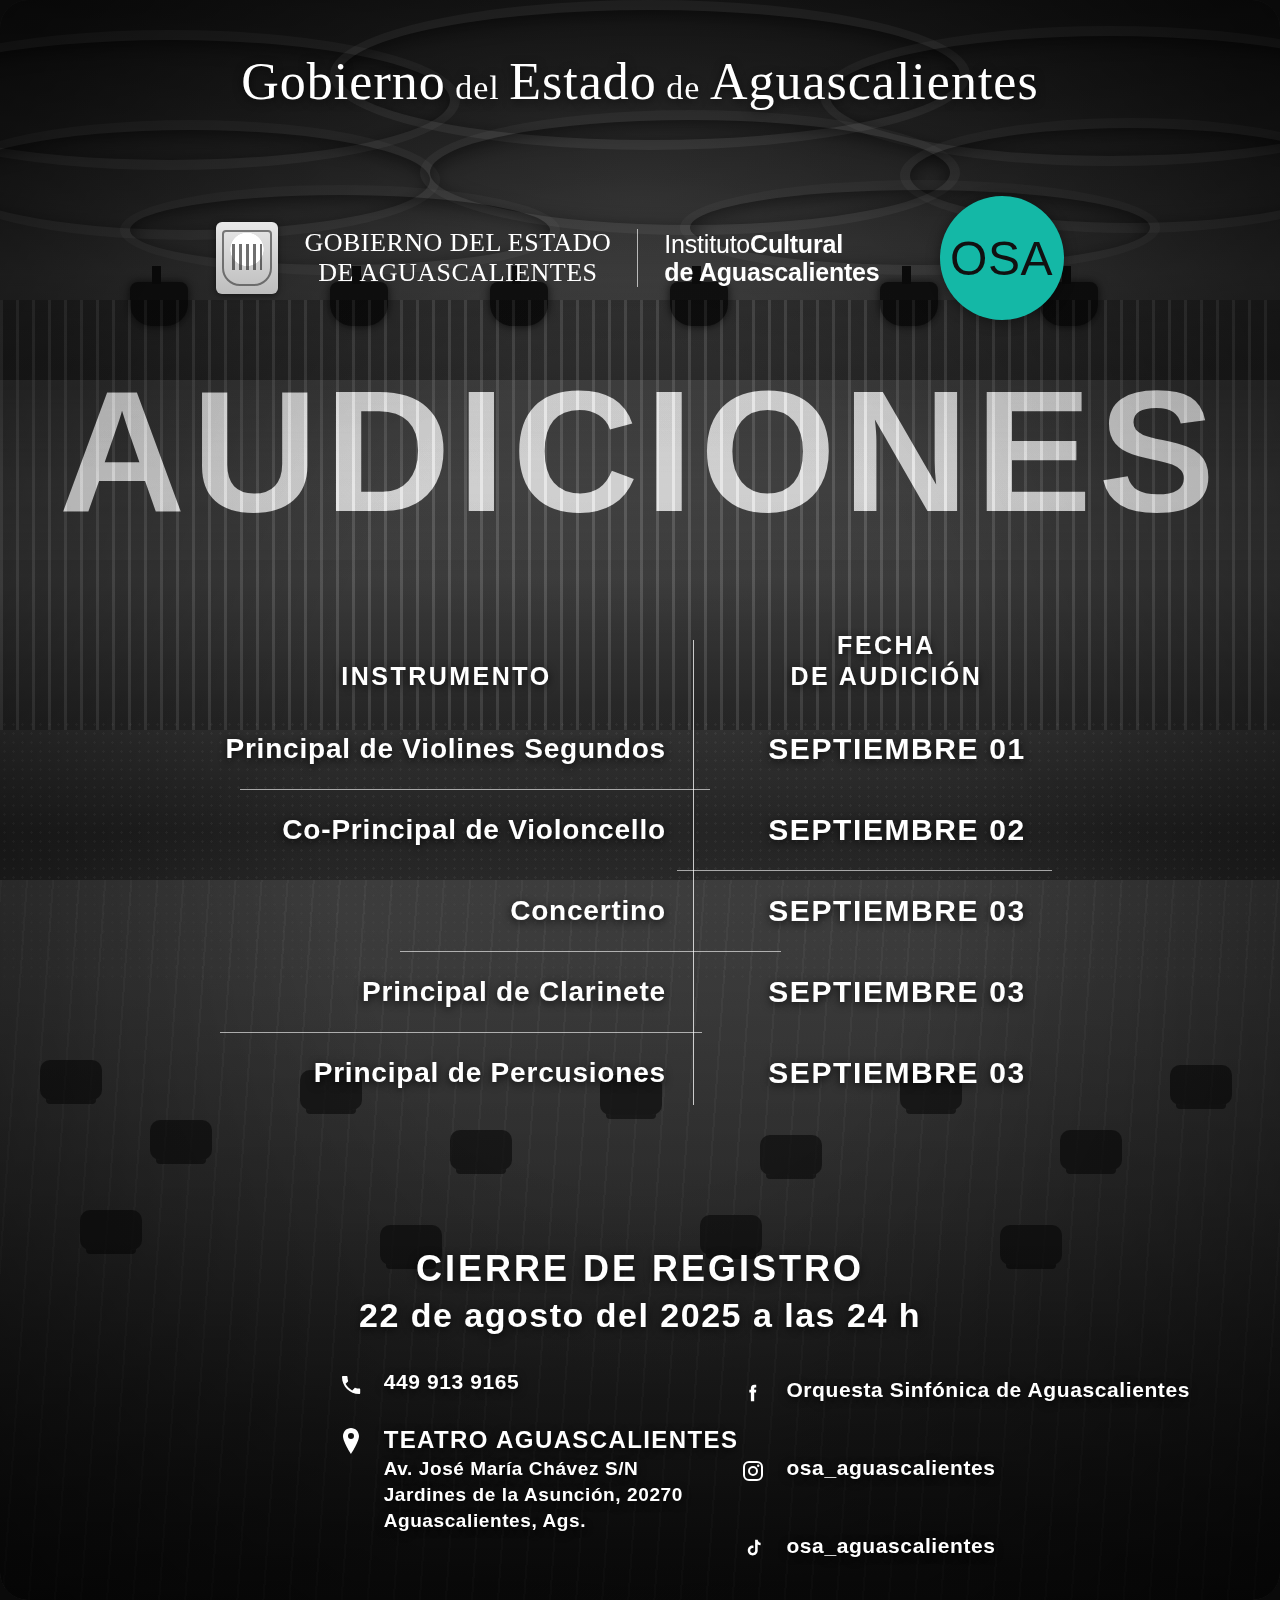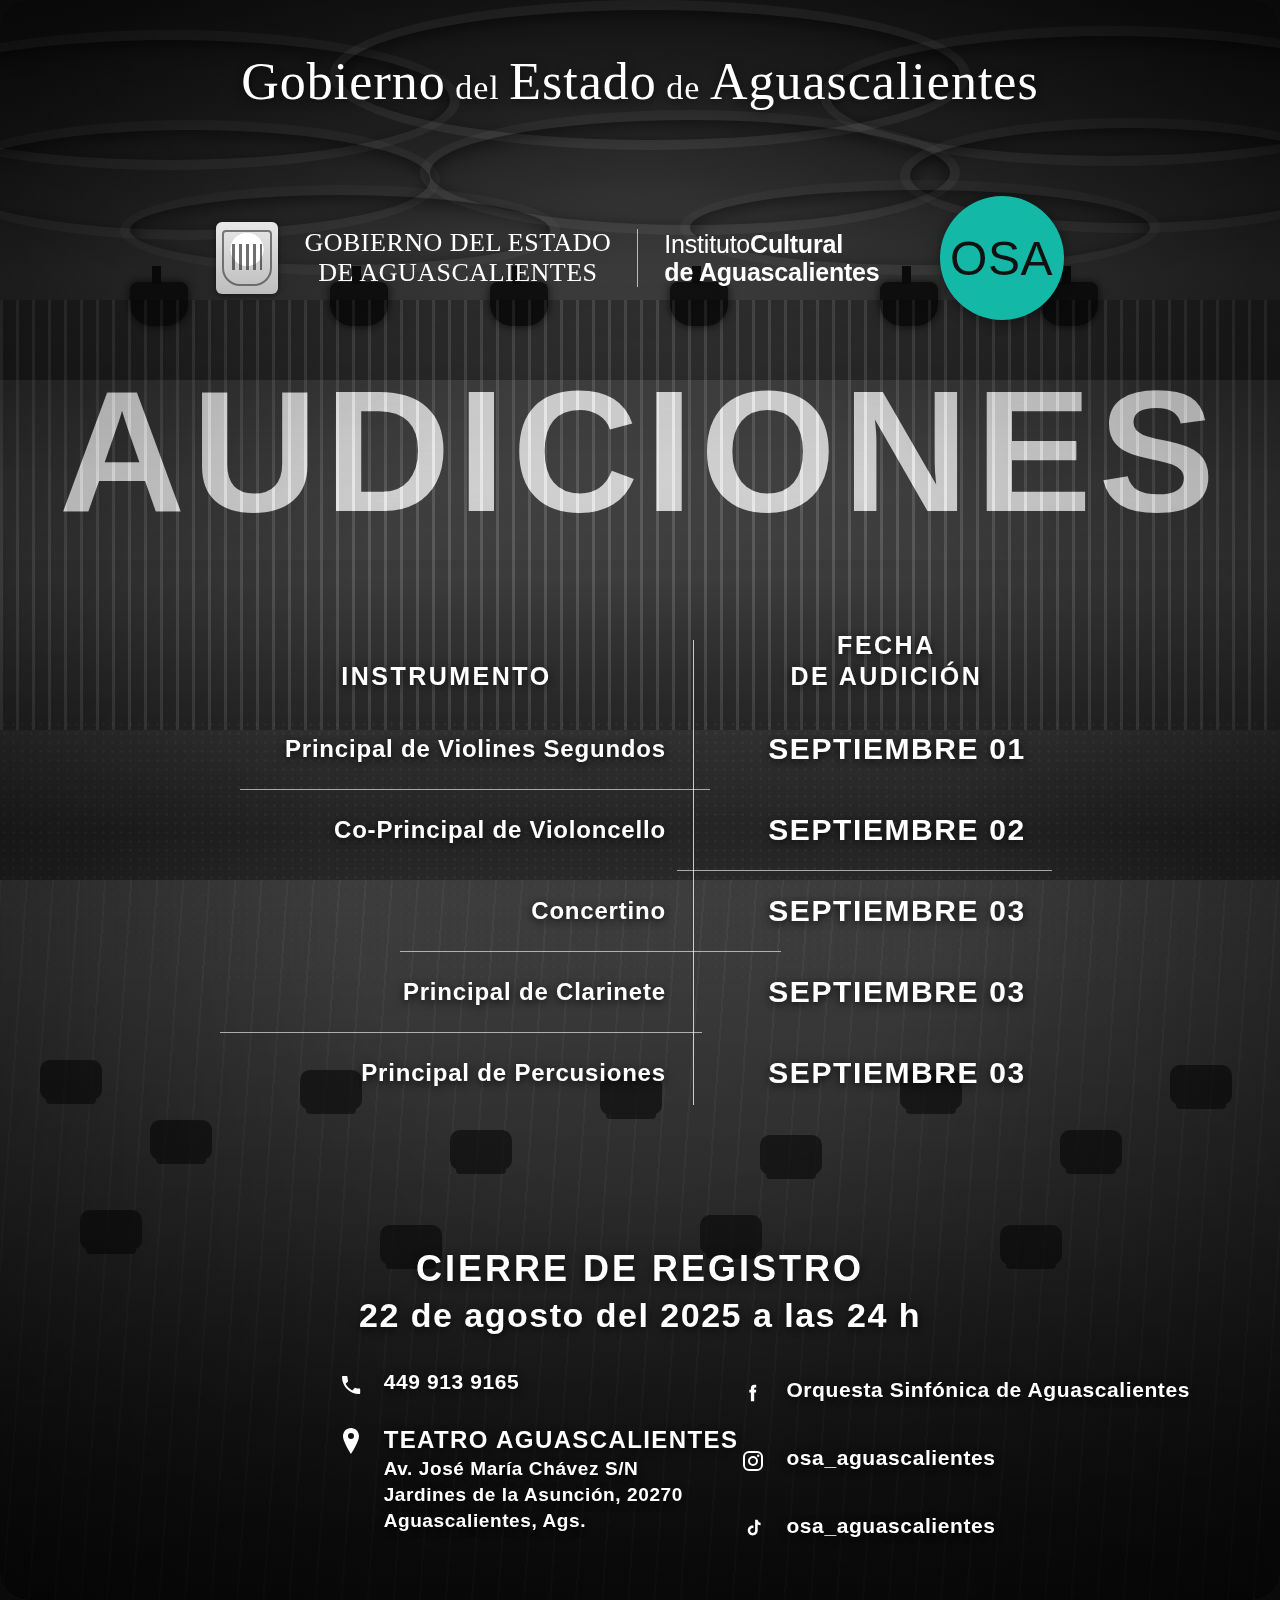--- a/index.html
+++ b/index.html
@@ -241,21 +241,21 @@
 
   .row {
     display: flex;
     align-items: center;
     height: 80px;
   }
   .cell-inst {
     flex: 1 1 56%;
     text-align: right;
     padding-right: 48px;
-    font-size: 24px;
+    font-size: 28px;
     font-weight: 700;
     letter-spacing: .8px;
     text-shadow: 0 2px 8px rgba(0,0,0,.8);
   }
   .cell-date {
     flex: 1 1 44%;
     text-align: center;
     font-size: 30px;
     font-weight: 700;
     letter-spacing: 1.6px;
@@ -294,21 +294,21 @@
   .fitem { display: flex; align-items: flex-start; gap: 18px; }
   .ficon {
     width: 30px; height: 34px;
     display: flex; align-items: center; justify-content: center;
     flex: 0 0 30px;
   }
   .ficon svg { display: block; }
   .ftext { font-size: 21px; font-weight: 700; letter-spacing: .6px; line-height: 1.35; text-shadow: 0 2px 8px rgba(0,0,0,.8); }
   .ftext .big { font-size: 24px; letter-spacing: 1.4px; }
   .ftext .sm { font-size: 19px; font-weight: 700; }
-  .fcol.right { gap: 34px; padding-top: 8px; }
+  .fcol.right { gap: 44px; padding-top: 8px; }
   .fcol.right .ftext { font-size: 21px; font-weight: 700; }
 </style>
 </head>
 <body>
 
 <div class="poster">
 
   <div class="bg"></div>
   <div class="ring r1"></div>
   <div class="ring r2"></div>

